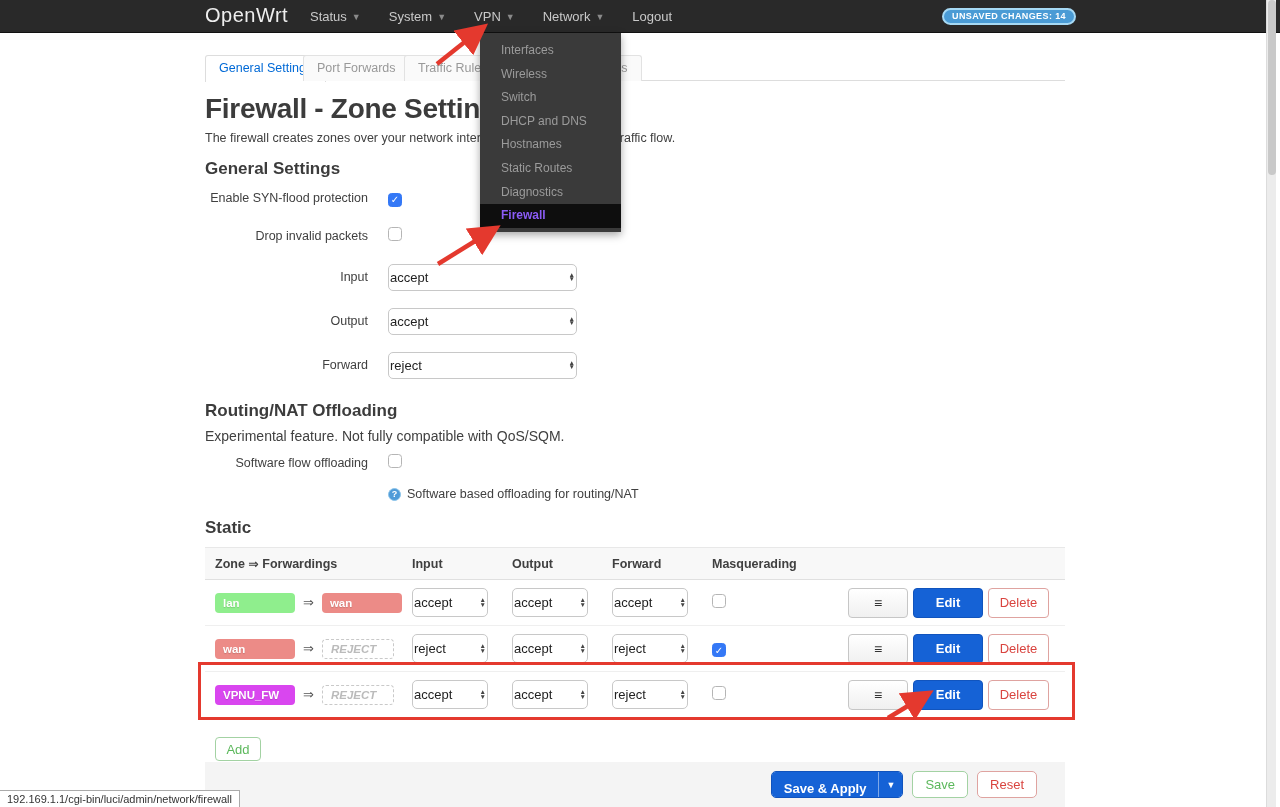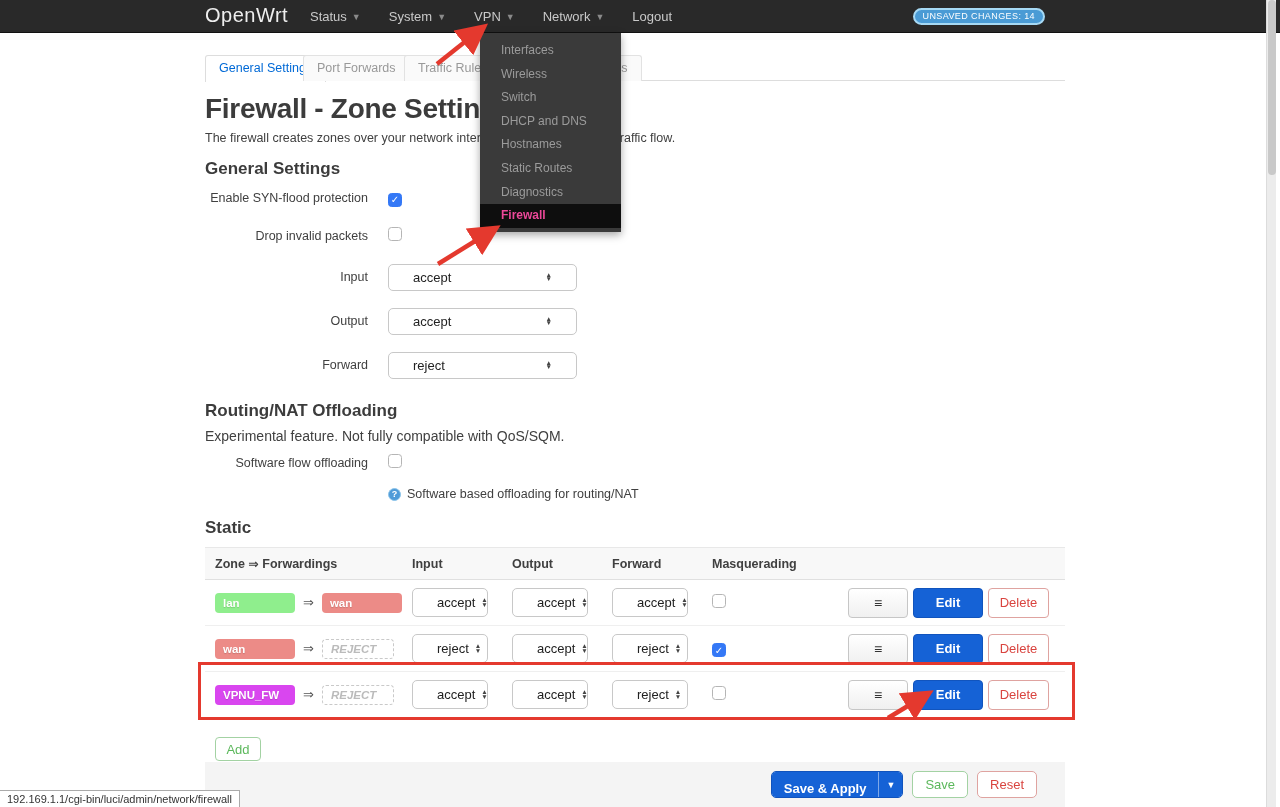--- a/index.html
+++ b/index.html
@@ -8,30 +8,30 @@
 
   
   .navbar { position:absolute; left:0; top:0; width:1280px; height:33px;
     background:#292929; border-bottom:1px solid #111; z-index:30; }
   .brand { position:absolute; left:205px; top:4px; font-size:20px; color:#eeeeee;
     letter-spacing:.5px; font-weight:400; }
   .nav-items { position:absolute; left:296px; top:0; height:33px; display:flex; align-items:center; }
   .nav-item { color:#c9c9c9; font-size:13px; padding:0 14px; height:33px;
     display:flex; align-items:center; cursor:pointer; }
   .nav-caret { font-size:9px; color:#8a8a8a; margin-left:5px; }
-  .unsaved-badge { position:absolute; right:235px; top:8px; background:#4a9bd5;
+  .unsaved-badge { position:absolute; right:204px; top:8px; background:#4a9bd5;
     border:2px solid #a6d9f4; border-radius:9px; color:#fff; font-size:9px;
-    font-weight:normal; letter-spacing:.4px; padding:1px 8px 2px; }
+    font-weight:bold; letter-spacing:.4px; padding:1px 8px 2px; }
 
   
   .dropdown { position:absolute; left:480px; top:33px; width:141px; background:#3a3a3a;
     padding:6px 0 4px; z-index:40; box-shadow:0 3px 8px rgba(0,0,0,.35); }
   .dropdown-item { height:23.6px; line-height:23.6px; padding-left:21px; font-size:12px;
     color:#9b9b9b; cursor:pointer; }
-  .dropdown-item.active { background:#0e0e0e; color:#ec4899; font-weight:bold; }
+  .dropdown-item.active { background:#0e0e0e; color:#8b5cf6; font-weight:bold; }
 
   
   .tabs { position:absolute; left:205px; top:55px; width:860px; height:26px;
     border-bottom:1px solid #ddd; z-index:5; }
   .tab { position:absolute; top:0; height:26px; line-height:25px; padding:0 13px;
     font-size:12.5px; color:#999; background:#fafafa; border:1px solid #e2e2e2;
     border-bottom:none; border-radius:3px 3px 0 0; cursor:pointer; white-space:nowrap; }
   .tab.active { background:#fff; color:#0069d6; border-color:#ddd; height:27px; }
 
   
@@ -48,21 +48,21 @@
   .f-label { width:163px; text-align:right; font-size:12.5px; color:#404040; }
   .f-ctl { margin-left:20px; }
 
   .checkbox { width:14px; height:14px; border:1px solid #b5b5b5; border-radius:3.5px;
     background:#fff; display:inline-flex; align-items:center; justify-content:center;
     font-size:10px; color:#fff; cursor:pointer; }
   .checkbox.checked { background:#3478f6; border-color:#3478f6; }
   .checkbox.checked::after { content:"✓"; font-weight:bold; }
 
   .select { height:27px; background:#fff; border:1px solid #c8c8c8; border-radius:5px;
-    display:flex; align-items:center; justify-content:space-between; padding:0 24px;
+    display:flex; align-items:center; justify-content:space-between; padding:0 1px;
     font-size:13px; color:#222; cursor:pointer; }
   .select.wide { width:189px; }
   .select.small { width:76px; height:29px; }
   .stepper { display:flex; flex-direction:column; line-height:4.5px; font-size:6.5px;
     color:#444; margin-left:6px; }
 
   .help-line { display:flex; align-items:center; margin-left:183px; margin-top:2px;
     height:20px; font-size:12.5px; color:#404040; }
   .help-icon { width:13px; height:13px; border-radius:50%; background:#4f9bd8;
     border:1px solid #8cc4ea; color:#fff; font-size:9px; font-weight:bold;

